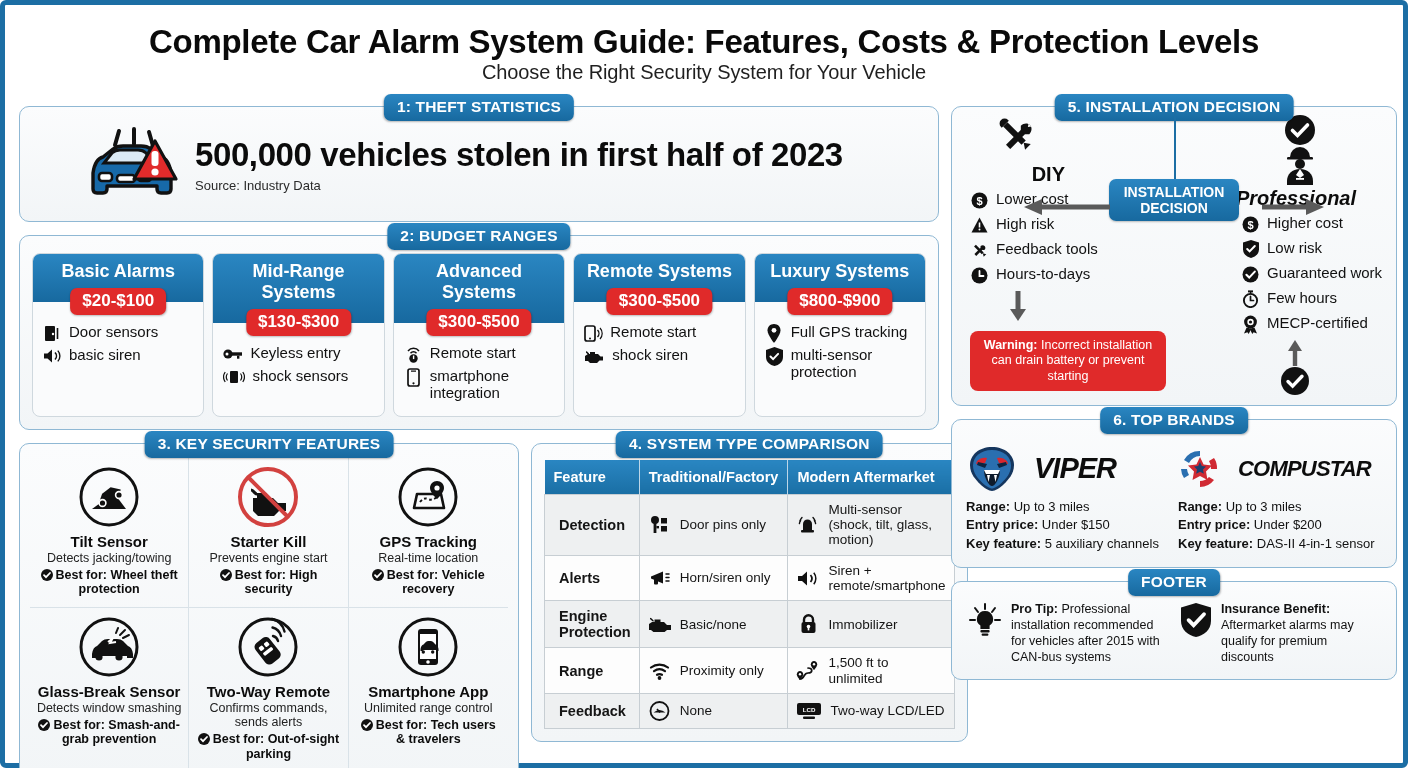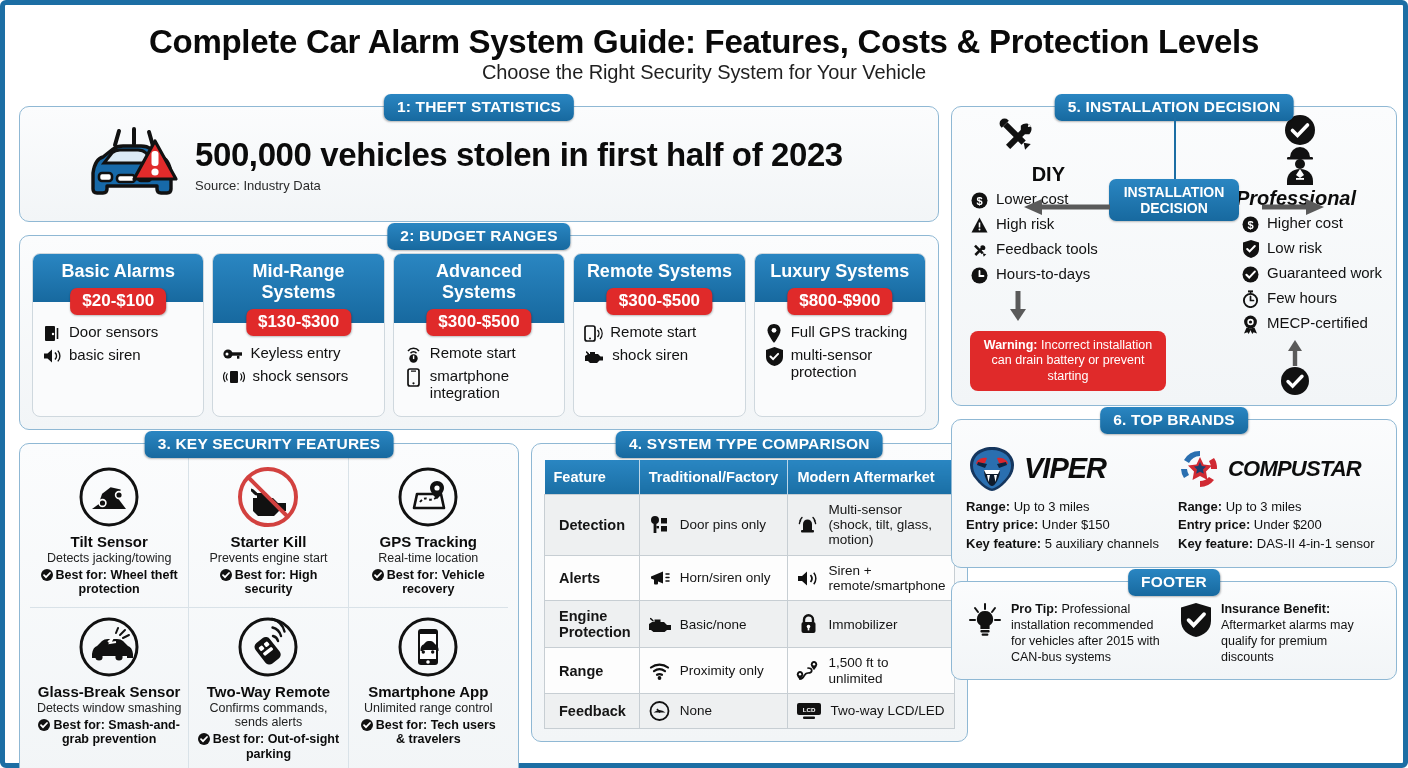--- a/index.html
+++ b/index.html
@@ -130,21 +130,21 @@
   .warn {
     background: #e02a2a; color: #fff; border-radius: 8px;
     font-size: 12.5px; text-align: center; padding: 7px 8px; line-height: 1.22;
     width: 196px; margin: 4px auto 0 auto;
   }
   .warn b { font-weight: bold; }
 
   
   .brands { display: flex; gap: 8px; padding: 6px 4px 4px 4px; }
   .brand { flex: 1 1 0; }
-  .logo-row { height: 58px; display: flex; align-items: center; gap: 6px; }
+  .logo-row { height: 58px; display: flex; align-items: center; gap: 16px; }
   .bspec { font-size: 13px; color: #111; line-height: 1.42; }
   .bspec b { font-weight: bold; }
 
   
   .foot { display: flex; gap: 12px; padding: 6px 6px 4px 6px; }
   .fitem { flex: 1 1 0; display: flex; gap: 9px; align-items: flex-start; }
   .ftext { font-size: 12.5px; color: #111; line-height: 1.26; }
   .ftext b { font-weight: bold; }
 
   svg { display: block; }

